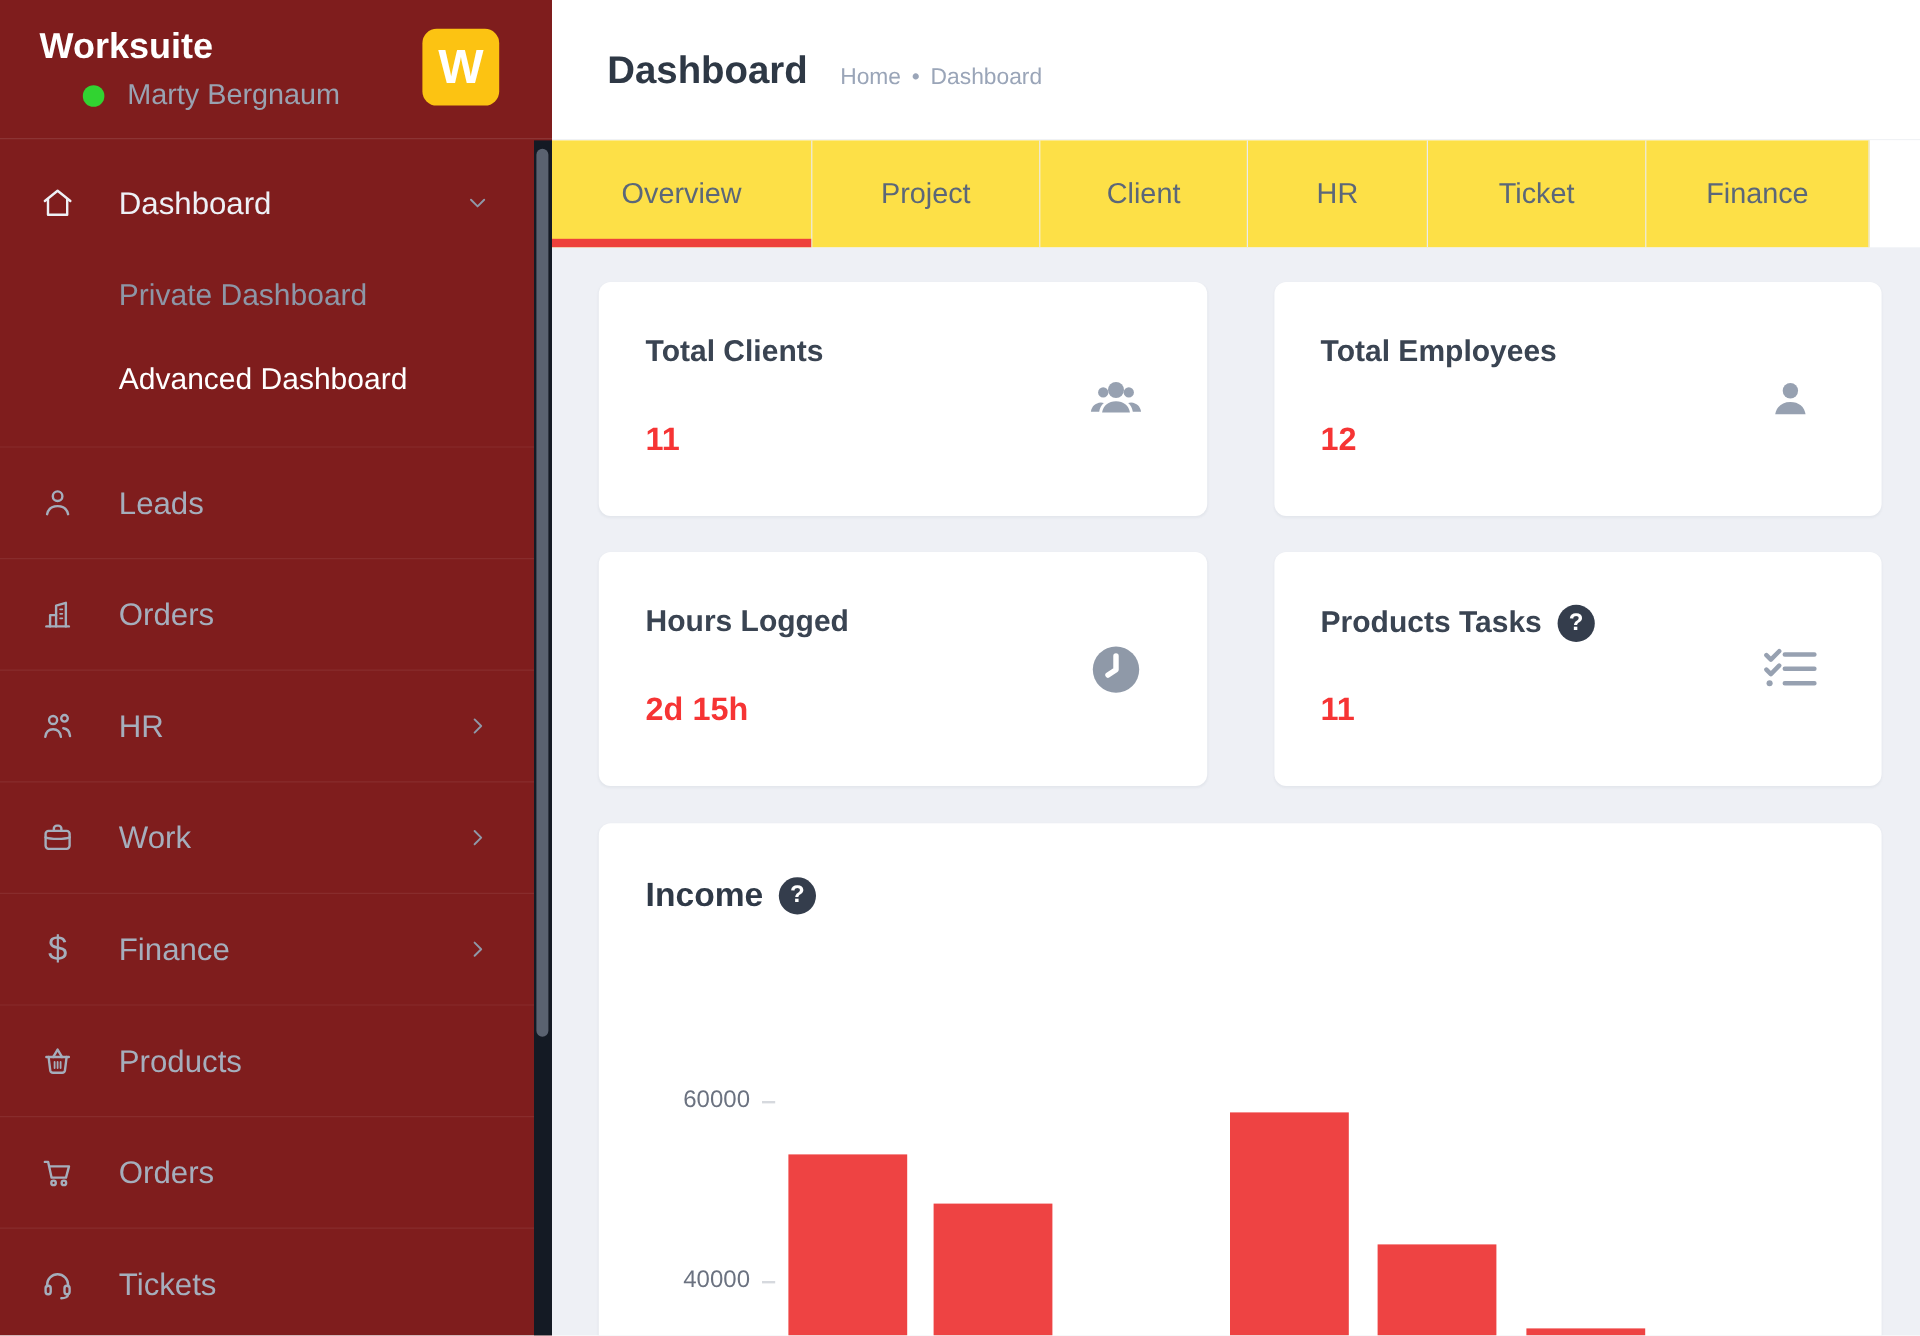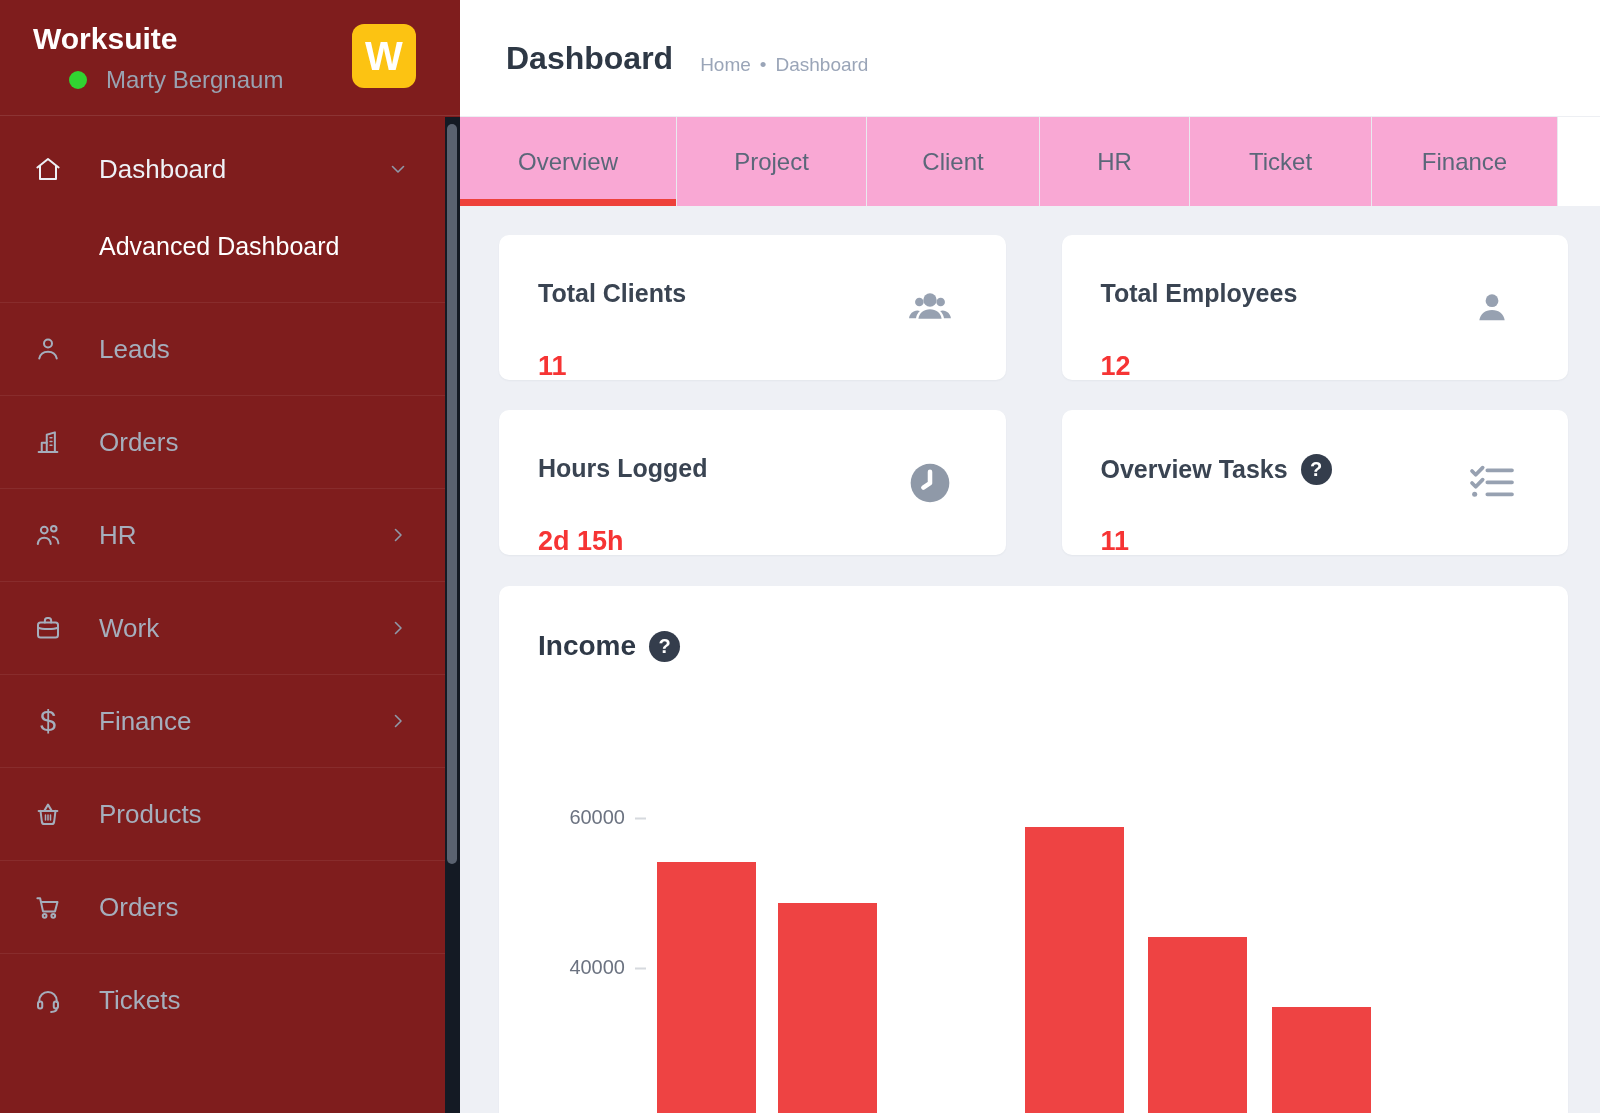--- a/index.html
+++ b/index.html
@@ -40,31 +40,31 @@
   main { flex:1; min-width:0; display:flex; flex-direction:column; background:var(--pagebg); }
   .topbar { height:117px; background:#fff; display:flex; align-items:center;
     padding-left:46px; border-bottom:1px solid #edeff3; flex-shrink:0; }
   .page-title { font-size:32px; font-weight:700; color:#2e3845; }
   .breadcrumb { display:flex; gap:9px; margin-left:27px; margin-top:13px;
     font-size:19px; color:#9aa5b8;align-items:center; }
   .breadcrumb .crumb-home { cursor:pointer; }
 
   .tabbar { height:89px; display:flex; background:#fff; flex-shrink:0; }
   .tab { position:relative; display:flex; align-items:center; justify-content:center;
-    background:#f9a8d4; border-right:1px solid #e9eaef; font-size:24px; color:#5b6779; cursor:pointer; }
+    background:#fde047; border-right:1px solid #e9eaef; font-size:24px; color:#5b6779; cursor:pointer; }
   .tab:nth-child(1){width:217px} .tab:nth-child(2){width:190px} .tab:nth-child(3){width:173px}
   .tab:nth-child(4){width:150px} .tab:nth-child(5){width:182px} .tab:nth-child(6){width:186px}
   .tab.active::after { content:""; position:absolute; left:0; right:0; bottom:0; height:7px;
     background:var(--underline); }
   .tab-filler { flex:1; background:#fff; }
 
   .content { flex:1; padding:29px 32px 0 39px; overflow:hidden; }
   .stats { display:grid; grid-template-columns:1fr 1fr; gap:30px 56px; }
   .card { background:#fff; border-radius:10px; box-shadow:0 1px 2px rgba(40,50,70,.05); }
-  .stat { height:145px; position:relative; padding:44px 16px 0 39px; }
+  .stat { height:195px; position:relative; padding:44px 16px 0 39px; }
   .stat-title { display:flex; align-items:center; font-size:25px; font-weight:600; color:#3a4452; }
   .stat-value { position:absolute; left:39px; top:116px; font-size:27px; font-weight:700;
     color:var(--valred); }
   .stat-ic { position:absolute; right:52px; top:50%; transform:translateY(-50%);
     width:48px; height:48px; color:#97a1b1; }
   .help-badge { width:31px; height:31px; border-radius:50%; background:#343d4c; color:#fff;
     font-size:20px; font-weight:700; display:inline-flex; align-items:center;
     justify-content:center; margin-left:13px; cursor:pointer; flex-shrink:0; }
 
   .income { position:relative; margin-top:31px; height:560px; overflow:hidden; }
@@ -103,20 +103,23 @@
               <path d="M5.6 9.6V20h12.8V9.6"></path>
             </svg>
           </span>
           <span class="lbl">Dashboard</span>
           <span class="chev">
             <svg viewBox="0 0 24 24" fill="none" stroke="currentColor" stroke-width="1.6" stroke-linecap="round" stroke-linejoin="round">
               <path d="M6.5 9.5l5.5 5.5 5.5-5.5"></path>
             </svg>
           </span>
         </div>
+        <div class="sb-sub">
+          <span>Private Dashboard</span>
+        </div>
         <div class="sb-sub active last-sub">
           <span>Advanced Dashboard</span>
         </div>
         <div class="sb-item">
           <span class="ic">
             <svg viewBox="0 0 24 24" fill="none" stroke="currentColor" stroke-width="1.6" stroke-linecap="round" stroke-linejoin="round">
               <circle cx="12" cy="7.6" r="3.2"></circle>
               <path d="M5 19.6c.8-3.6 3.6-5.4 7-5.4s6.2 1.8 7 5.4"></path>
             </svg>
           </span>
@@ -282,21 +285,21 @@
             <div class="stat-value">2d 15h</div>
             <div class="stat-ic">
               <svg viewBox="0 0 36 36">
                 <circle cx="18" cy="18" r="14.5" fill="#8f99a8"></circle>
                 <path d="M18 9.5v8.6l-5 3.3" fill="none" stroke="#fff" stroke-width="3.4" stroke-linecap="round" stroke-linejoin="round"></path>
               </svg>
             </div>
           </section>
           <section class="card stat">
             <div class="stat-title">
-              <span>Overview Tasks</span>
+              <span>Products Tasks</span>
               <span class="help-badge">?</span>
             </div>
             <div class="stat-value">11</div>
             <div class="stat-ic">
               <svg viewBox="0 0 36 36" fill="none" stroke="currentColor" stroke-width="2.8" stroke-linecap="round" stroke-linejoin="round">
                 <path d="M14.5 8.5H33M14.5 17.5H33M14.5 26.5H33"></path>
                 <path d="M3 9l2.8 2.8L11 6.5"></path>
                 <path d="M3 18l2.8 2.8L11 15.5"></path>
                 <circle cx="5" cy="26.5" r="1.9" fill="currentColor" stroke="none"></circle>
               </svg>

